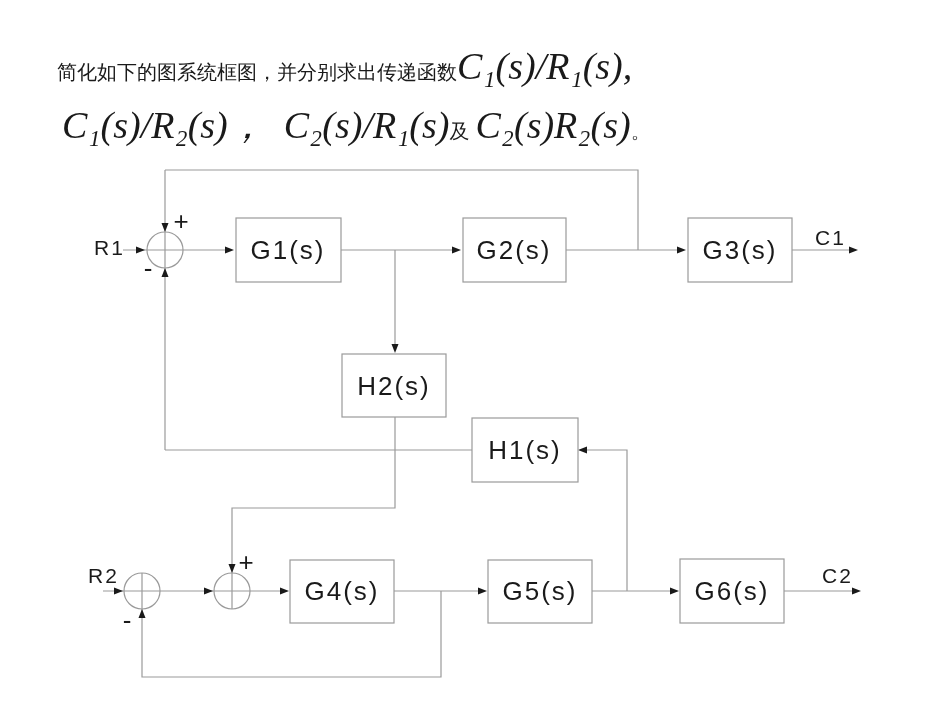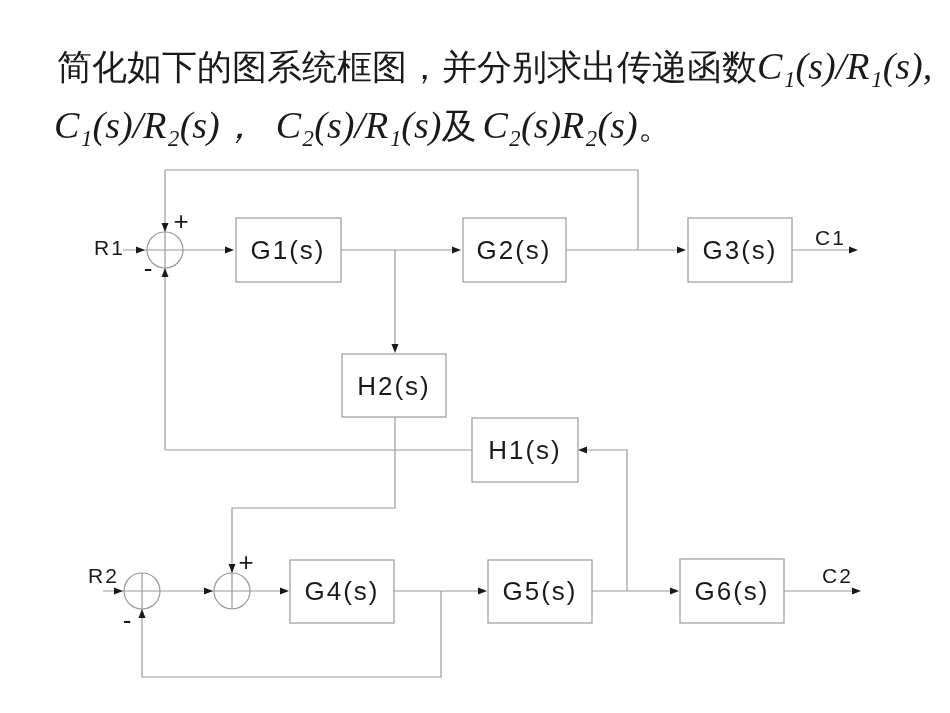--- a/index.html
+++ b/index.html
@@ -17,21 +17,21 @@
     height: 713px;
     background: var(--background, #ffffff);
   }
   .title-line {
     position: absolute;
     white-space: nowrap;
     color: var(--text, #1a1a1a);
   }
   .cn {
     font-family: Liberation Serif, serif;
-    font-size: 35px;
+    font-size: 20px;
   }
   .math {
     font-family: "Liberation Serif", "DejaVu Serif", serif;
     font-style: italic;
     font-size: 38px;
   }
   .gap1 { margin-right: 18px; }
   .gap2 { margin-left: 6px; }
   svg.diagram {
     position: absolute;
@@ -79,21 +79,21 @@
 </style>
 </head>
 <body>
 
 <div class="stage">
 
   <div class="title-line" style="left:57px; top:44px;">
     <span class="cn">简化如下的图系统框图，并分别求出传递函数</span><span class="math">C₁(s)/R₁(s),</span>
   </div>
 
-  <div class="title-line" style="left:54px; top:100px;">
+  <div class="title-line" style="left:62px; top:100px;">
     <span class="math gap1">C₁(s)/R₂(s)，</span><span class="math">C₂(s)/R₁(s)</span><span class="cn">及</span><span class="math gap2">C₂(s)R₂(s)</span><span class="cn">。</span>
   </div>
 
   <svg class="diagram" width="950" height="713" viewBox="0 0 950 713">
 
     <path class="wire" d="M638 250 V170 H165"></path>
     <path class="wire" d="M165 170 V450"></path>
     <path class="wire" d="M472 450 H165"></path>
     <path class="wire" d="M123 250 H230"></path>
     <path class="wire" d="M341 250 H457"></path>

